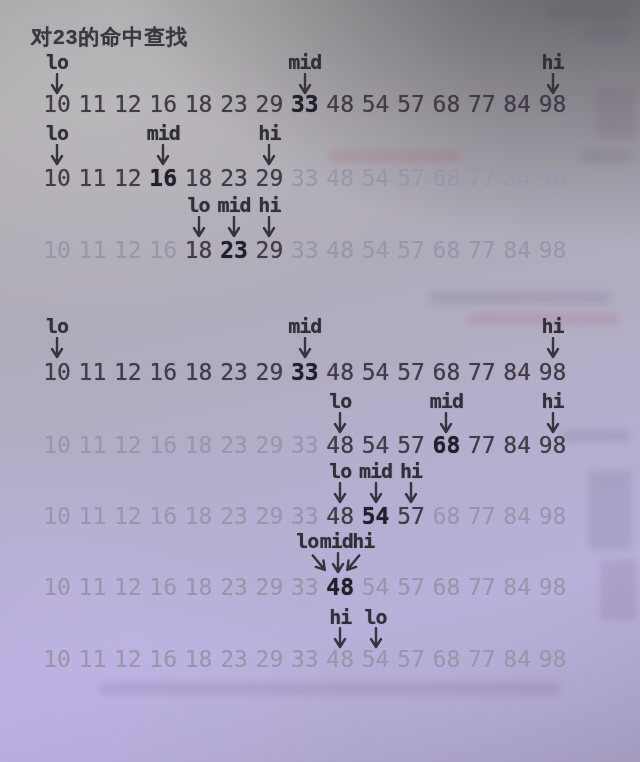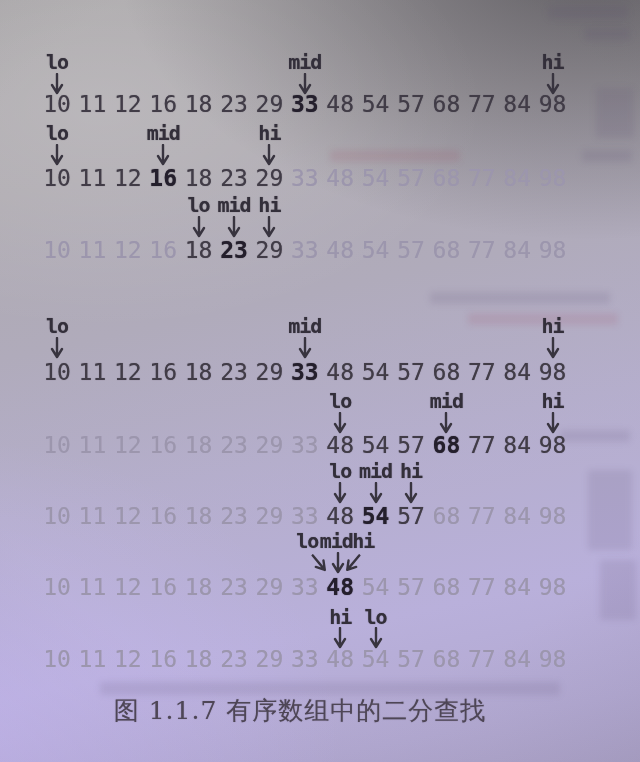--- a/index.html
+++ b/index.html
@@ -41,20 +41,21 @@
   <div class="smudge" style="left:596px;top:88px;width:38px;height:50px;"></div>
   <div class="smudge" style="left:582px;top:150px;width:50px;height:12px;"></div>
   <div class="smudge red" style="left:330px;top:150px;width:130px;height:12px;"></div>
   <div class="smudge" style="left:430px;top:292px;width:180px;height:12px;"></div>
   <div class="smudge red" style="left:468px;top:313px;width:150px;height:12px;"></div>
   <div class="smudge" style="left:560px;top:430px;width:70px;height:12px;"></div>
   <div class="smudge" style="left:588px;top:470px;width:44px;height:80px;"></div>
   <div class="smudge" style="left:600px;top:560px;width:36px;height:60px;"></div>
   <div class="smudge" style="left:100px;top:682px;width:460px;height:13px;"></div>
 
+  <div class="sec-title" id="title-a">对23的命中查找</div>
 
 
   <div id="steps">
       <div>
         <div class="ptr-label" style="left: 22px; top: 52px;">lo</div>
         <div class="arrow" style="left: 50px; top: 73px;"><svg viewBox="0 0 14 22" width="14" height="22">
             <path d="M7 1 V18 M2 12 L7 20 L12 12" fill="none" stroke="#38343f" stroke-width="2.4" stroke-linecap="round" stroke-linejoin="round"></path>
           </svg></div>
         <div class="ptr-label" style="left: 269.8px; top: 52px;">mid</div>
         <div class="arrow" style="left: 297.8px; top: 73px;"><svg viewBox="0 0 14 22" width="14" height="22">
@@ -274,14 +275,13 @@
         <span class="num off" style="left: 322.2px; top: 647px;">48</span>
         <span class="num off" style="left: 357.6px; top: 647px;">54</span>
         <span class="num off" style="left: 393px; top: 647px;">57</span>
         <span class="num off" style="left: 428.4px; top: 647px;">68</span>
         <span class="num off" style="left: 463.8px; top: 647px;">77</span>
         <span class="num off" style="left: 499.2px; top: 647px;">84</span>
         <span class="num off" style="left: 534.6px; top: 647px;">98</span>
       </div>
     </div>
 
-  <div id="caption">图 1.1.7  有序数组中的二分查找</div>
 </div>
 
 </body></html>

